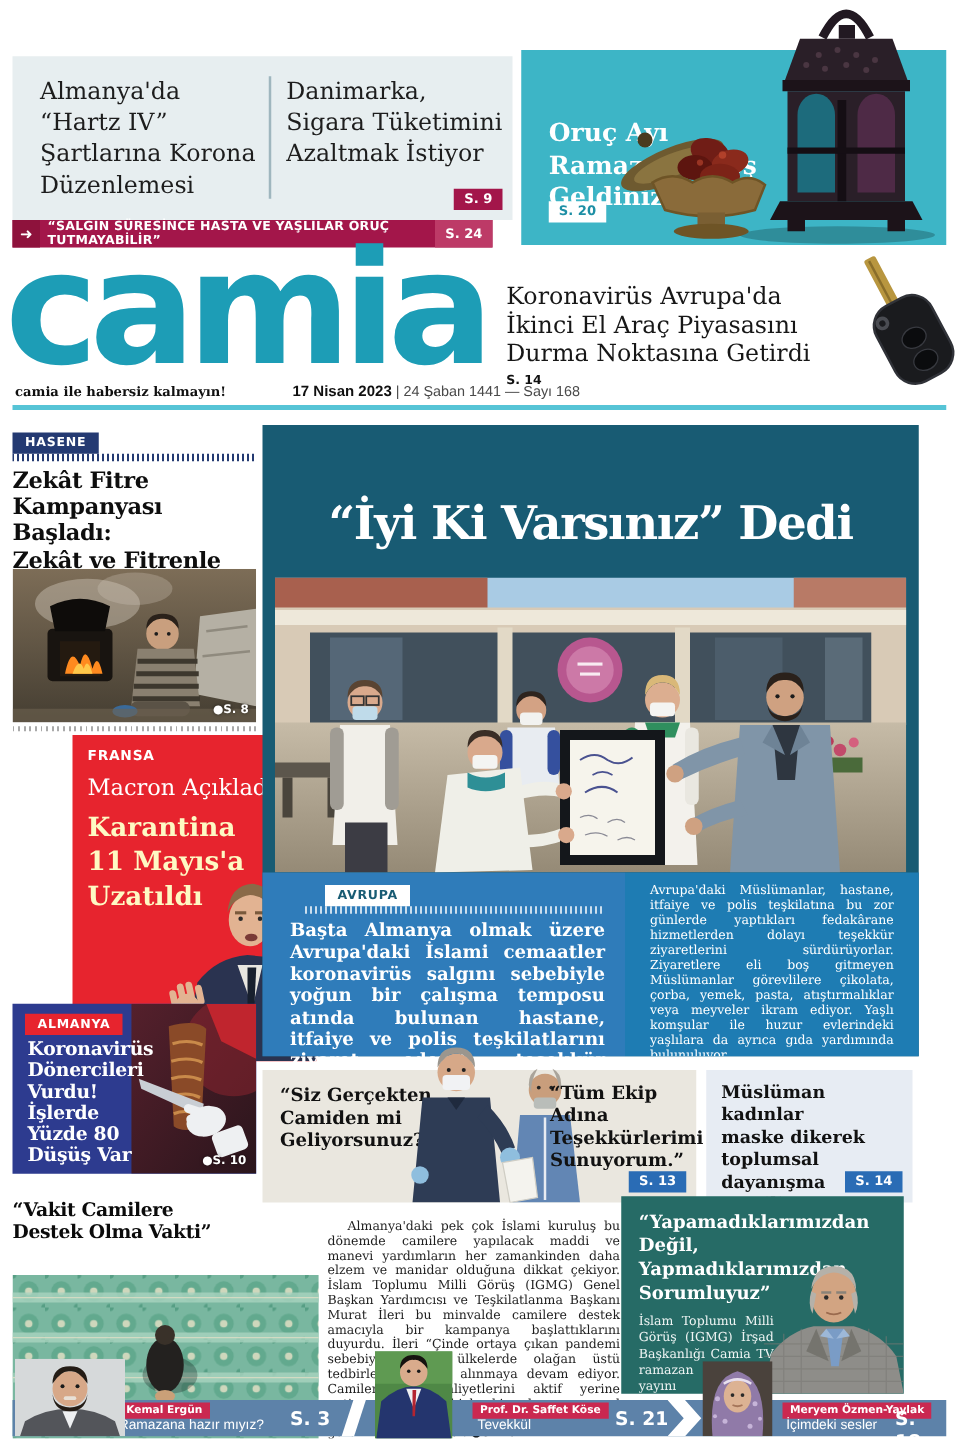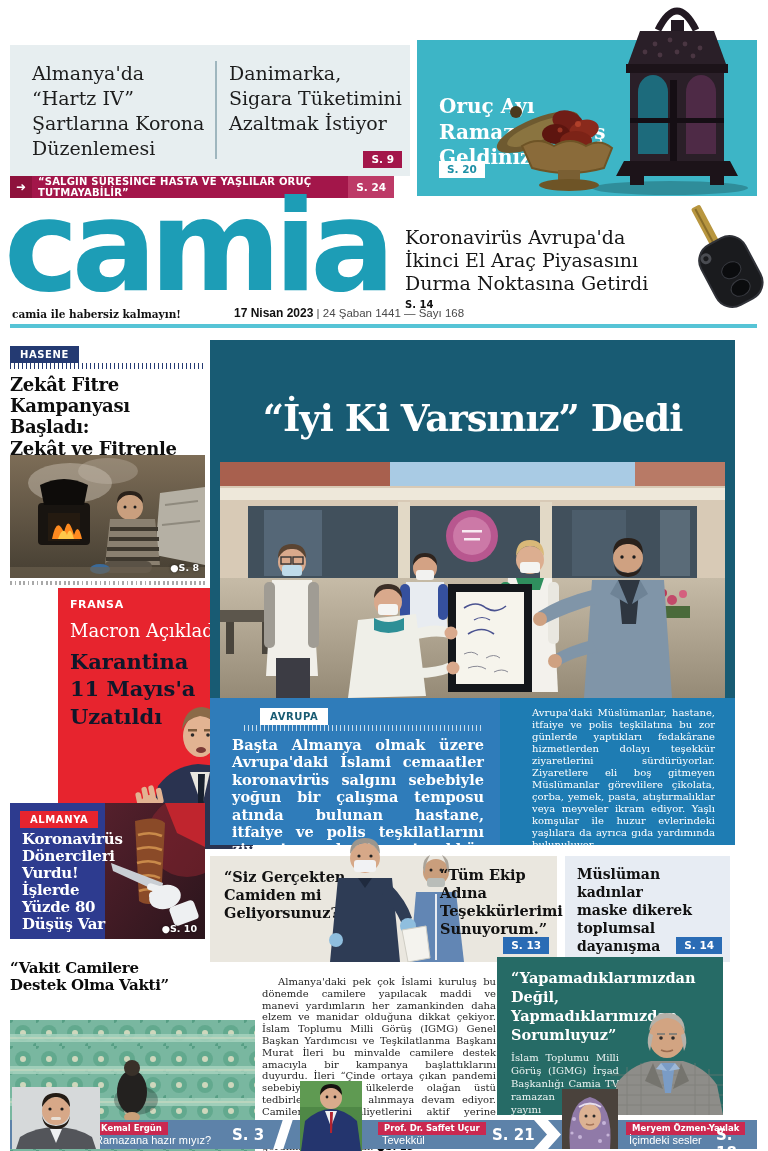--- a/index.html
+++ b/index.html
@@ -57,42 +57,42 @@
   .hasene-wrap { left:10px; top:344px; }
   .hasene-label { background:var(--hasene-navy); color:#fff; }
   .hasene-headline { left:10px; top:374px; width:202px; font-family:"DejaVu Serif",serif;
       font-weight:bold; font-size:18px; line-height:1.18; letter-spacing:-.3px; color:#0e0e0e; }
   .hasene-photo { left:10px; top:455px; width:195px; height:123px; overflow:hidden; }
   .credit { position:absolute; color:#fff; font:bold 9.5px "DejaVu Sans",sans-serif;
             text-shadow:0 0 3px rgba(0,0,0,.55); }
   .fransa-box { left:10px; top:588px; width:195px; height:261px; background:var(--red); overflow:hidden;margin-left:48px; }
   .fransa-label { position:absolute; left:12px; top:10px; color:#fff; font:bold 11px "DejaVu Sans",sans-serif; letter-spacing:.6px; }
   .fransa-kicker { position:absolute; left:12px; top:32px; color:#fff; font-family:"DejaVu Serif",serif; font-size:18px; }
-  .fransa-headline { position:absolute; left:12px; top:60px; color:#0f172a; font-family:"DejaVu Serif",serif;
+  .fransa-headline { position:absolute; left:12px; top:60px; color:#fef9c3; font-family:"DejaVu Serif",serif;
       font-weight:bold; font-size:21px; line-height:1.3; }
   .almanya-box { left:10px; top:803px; width:195px; height:136px; background:var(--navy); overflow:hidden; }
   .almanya-label { position:absolute; left:10px; top:8px; background:var(--red); color:#fff; }
   .almanya-headline { position:absolute; left:12px; top:28px; color:#fff; font-family:"DejaVu Serif",serif;
       font-weight:bold; font-size:15px; line-height:1.13; letter-spacing:-.2px; }
 
   
   .main-box { left:210px; top:340px; width:525px; height:505px; background:var(--dark-blue); }
   .kicker-banner { position:absolute; left:45px; top:13px; width:405px; height:37px; background:#df232c;
       clip-path:polygon(28px 0, 100% 0, calc(100% - 28px) 100%, 0 100%);
       display:flex; align-items:center; justify-content:center; }
   .kicker-banner span { color:#fff; font-family:"DejaVu Serif",serif; font-weight:bold; font-size:25px; }
   .main-headline { position:absolute; left:0; top:56px; width:525px; text-align:center; color:#fff;
       font-family:"DejaVu Serif",serif; font-weight:bold; font-size:37px; letter-spacing:-1px; }
   .main-photo { position:absolute; left:10px; top:122px; width:505px; height:236px; }
   .panel-left { position:absolute; left:0; top:358px; width:290px; height:147px; background:var(--panel-blue); }
   .avrupa-label { background:#fff; color:var(--dark-blue);margin-left:16px; }
   .lead { position:absolute; left:22px; top:38px; width:252px; color:#fff;
       font-family:"DejaVu Serif",serif; font-weight:bold; font-size:14.5px; line-height:1.2; }
   .panel-right { position:absolute; left:290px; top:358px; width:235px; height:147px;
-      background:var(--panel-blue2); padding:9px 20px 0 32px; overflow:hidden; }
+      background:var(--panel-blue2); padding:9px 20px 0 20px; overflow:hidden; }
   .panel-right p { color:#fff; font-family:"DejaVu Serif",serif; font-size:10px; line-height:1.2; }
 
   
   .q1-box { left:210px; top:856px; width:347px; height:106px; background:var(--quote-gray); }
   .q-text { font-family:"DejaVu Serif",serif; font-weight:bold; font-size:14.5px; line-height:1.25; color:#111; }
   .q1 { position:absolute; left:14px; top:12px; width:140px; }
   .q2 { position:absolute; left:230px; top:10px; width:115px; }
   .twomen { position:absolute; left:110px; top:-34px; width:160px; height:140px; }
   .badge-blue { background:var(--badge-blue); }
   .badge-s13 { right:8px; bottom:8px; }
@@ -541,21 +541,21 @@
         <circle cx="62" cy="33" r="1.8" fill="#2a2a2a"></circle>
       <path d="M50,45 Q56,48 62,45" stroke="#9a6a4e" stroke-width="1.5" fill="none"></path>
     </svg>
   </div>
 
   <div class="abs footer-bar">
     <span class="bar-label" style="left:85px">Kemal Ergün</span>
     <span class="bar-title" style="left:85px">Ramazana hazır mıyız?</span>
     <span class="bar-page" style="left:222px">S. 3</span>
     <span class="slash"></span>
-    <span class="bar-label" style="left:368px">Prof. Dr. Saffet Uçur</span>
+    <span class="bar-label" style="left:368px">Prof. Dr. Saffet Köse</span>
     <span class="bar-title" style="left:372px">Tevekkül</span>
     <span class="bar-page" style="left:482px">S. 21</span>
     <svg class="chevron" viewBox="0 0 28 29">
       <polygon points="0,0 14,0 27,14.5 14,29 0,29 13,14.5" fill="#fff"></polygon>
     </svg>
     <span class="bar-label" style="left:616px">Meryem Özmen-Yaylak</span>
     <span class="bar-title" style="left:619px">İçimdeki sesler</span>
     <span class="bar-page" style="left:706px">S. 18</span>
   </div>
 

